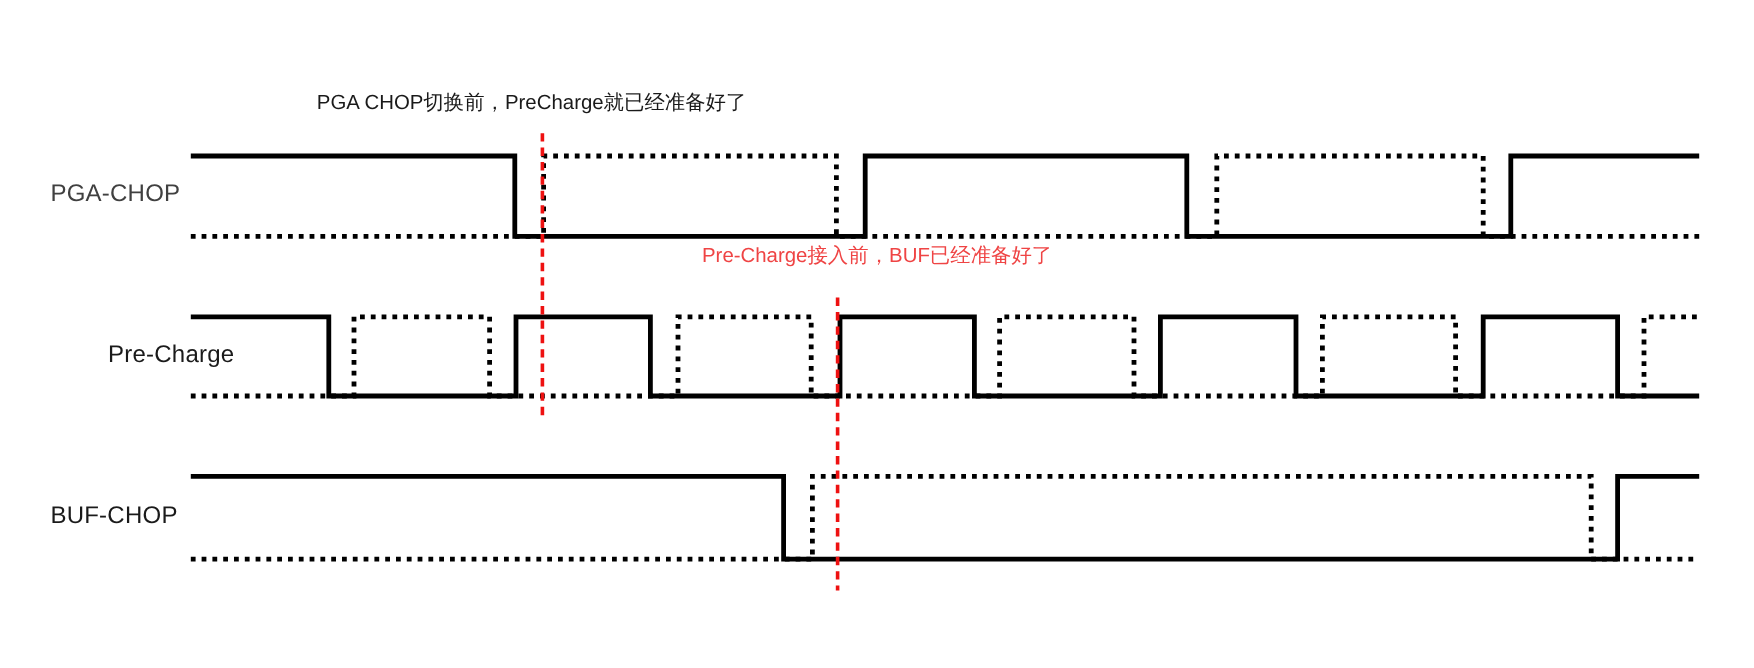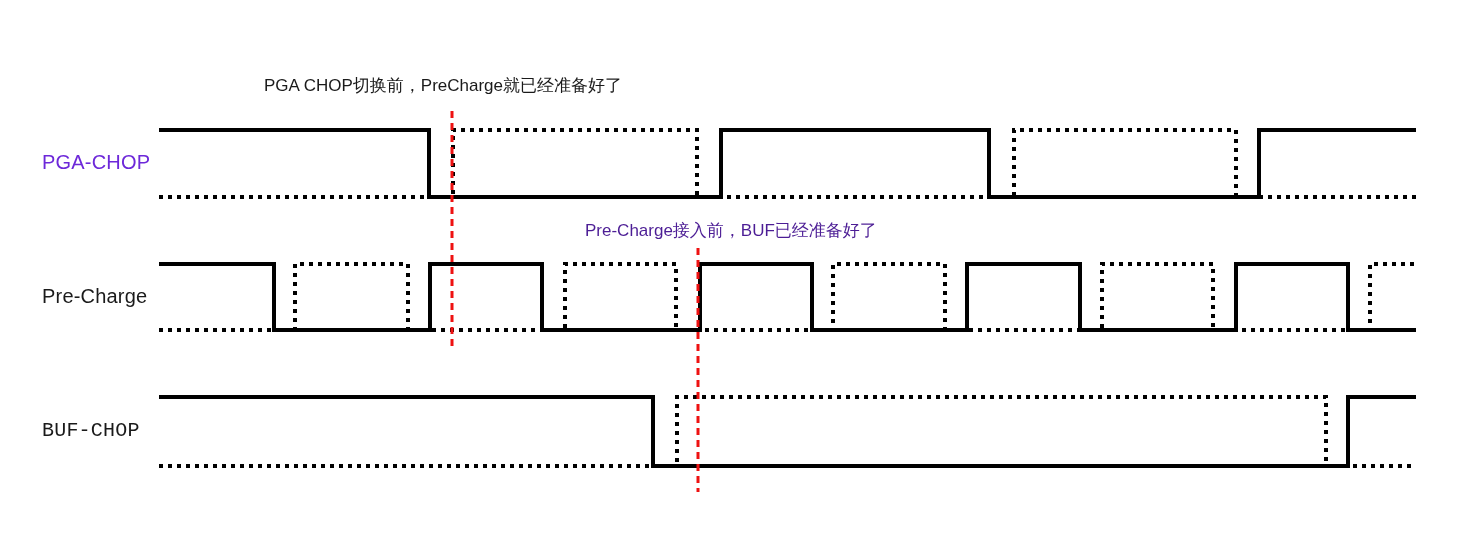--- a/index.html
+++ b/index.html
@@ -38,19 +38,19 @@
       <path d="M 159 197 L 453 197 L 453 130 L 697 130 L 697 197 L 1014 197 L 1014 130 L 1236 130 L 1236 197 L 1416 197" class="wave dotted" style="stroke: rgb(0, 0, 0);"></path>
       <path d="M 159 130 L 429 130 L 429 197 L 721 197 L 721 130 L 989 130 L 989 197 L 1259 197 L 1259 130 L 1416 130" class="wave solid" style="stroke: rgb(0, 0, 0);"></path>
       <path d="M 159 330 L 295 330 L 295 264 L 408 264 L 408 330 L 565 330 L 565 264 L 676 264 L 676 330 L 833 330 L 833 264 L 945 264 L 945 330 L 1102 330 L 1102 264 L 1213 264 L 1213 330 L 1370 330 L 1370 264 L 1416 264" class="wave dotted" style="stroke: rgb(0, 0, 0);"></path>
       <path d="M 159 264 L 274 264 L 274 330 L 430 330 L 430 264 L 542 264 L 542 330 L 700 330 L 700 264 L 812 264 L 812 330 L 967 330 L 967 264 L 1080 264 L 1080 330 L 1236 330 L 1236 264 L 1348 264 L 1348 330 L 1416 330" class="wave solid" style="stroke: rgb(0, 0, 0);"></path>
       <path d="M 159 466 L 677 466 L 677 397 L 1326 397 L 1326 466 L 1416 466" class="wave dotted" style="stroke: rgb(0, 0, 0);"></path>
       <path d="M 159 397 L 653 397 L 653 466 L 1348 466 L 1348 397 L 1416 397" class="wave solid" style="stroke: rgb(0, 0, 0);"></path>
       <line x1="452" x2="452" y1="111" y2="350" class="marker-line" style="stroke: rgb(238, 17, 17);"></line>
       <line x1="698" x2="698" y1="248" y2="492" class="marker-line" style="stroke: rgb(238, 17, 17);"></line>
     </svg>
 
-  <div class="sig-label" style="top: 163px; color: #6d28d9;">PGA-CHOP</div>
-  <div class="sig-label" style="top: 297px; color: rgb(26, 26, 26);">Pre-Charge</div>
-  <div class="sig-label" style="top: 431px; color: rgb(26, 26, 26); font-family: Liberation Mono, monospace;">BUF-CHOP</div>
+  <div class="sig-label" style="top: 163px; color: #404040;">PGA-CHOP</div>
+  <div class="sig-label" style="top: 297px; color: rgb(26, 26, 26); margin-left: 48px;">Pre-Charge</div>
+  <div class="sig-label" style="top: 431px; color: rgb(26, 26, 26);">BUF-CHOP</div>
 
   <div class="annotation" style="left: 264px; top: 86px; color: rgb(26, 26, 26);">PGA CHOP切换前，PreCharge就已经准备好了</div>
-  <div class="annotation" style="left: 585px; top: 231px; color: #4c1d95;">Pre-Charge接入前，BUF已经准备好了</div>
+  <div class="annotation" style="left: 585px; top: 213px; color: #ef4444;">Pre-Charge接入前，BUF已经准备好了</div>
 </div>
 
 </body></html>

